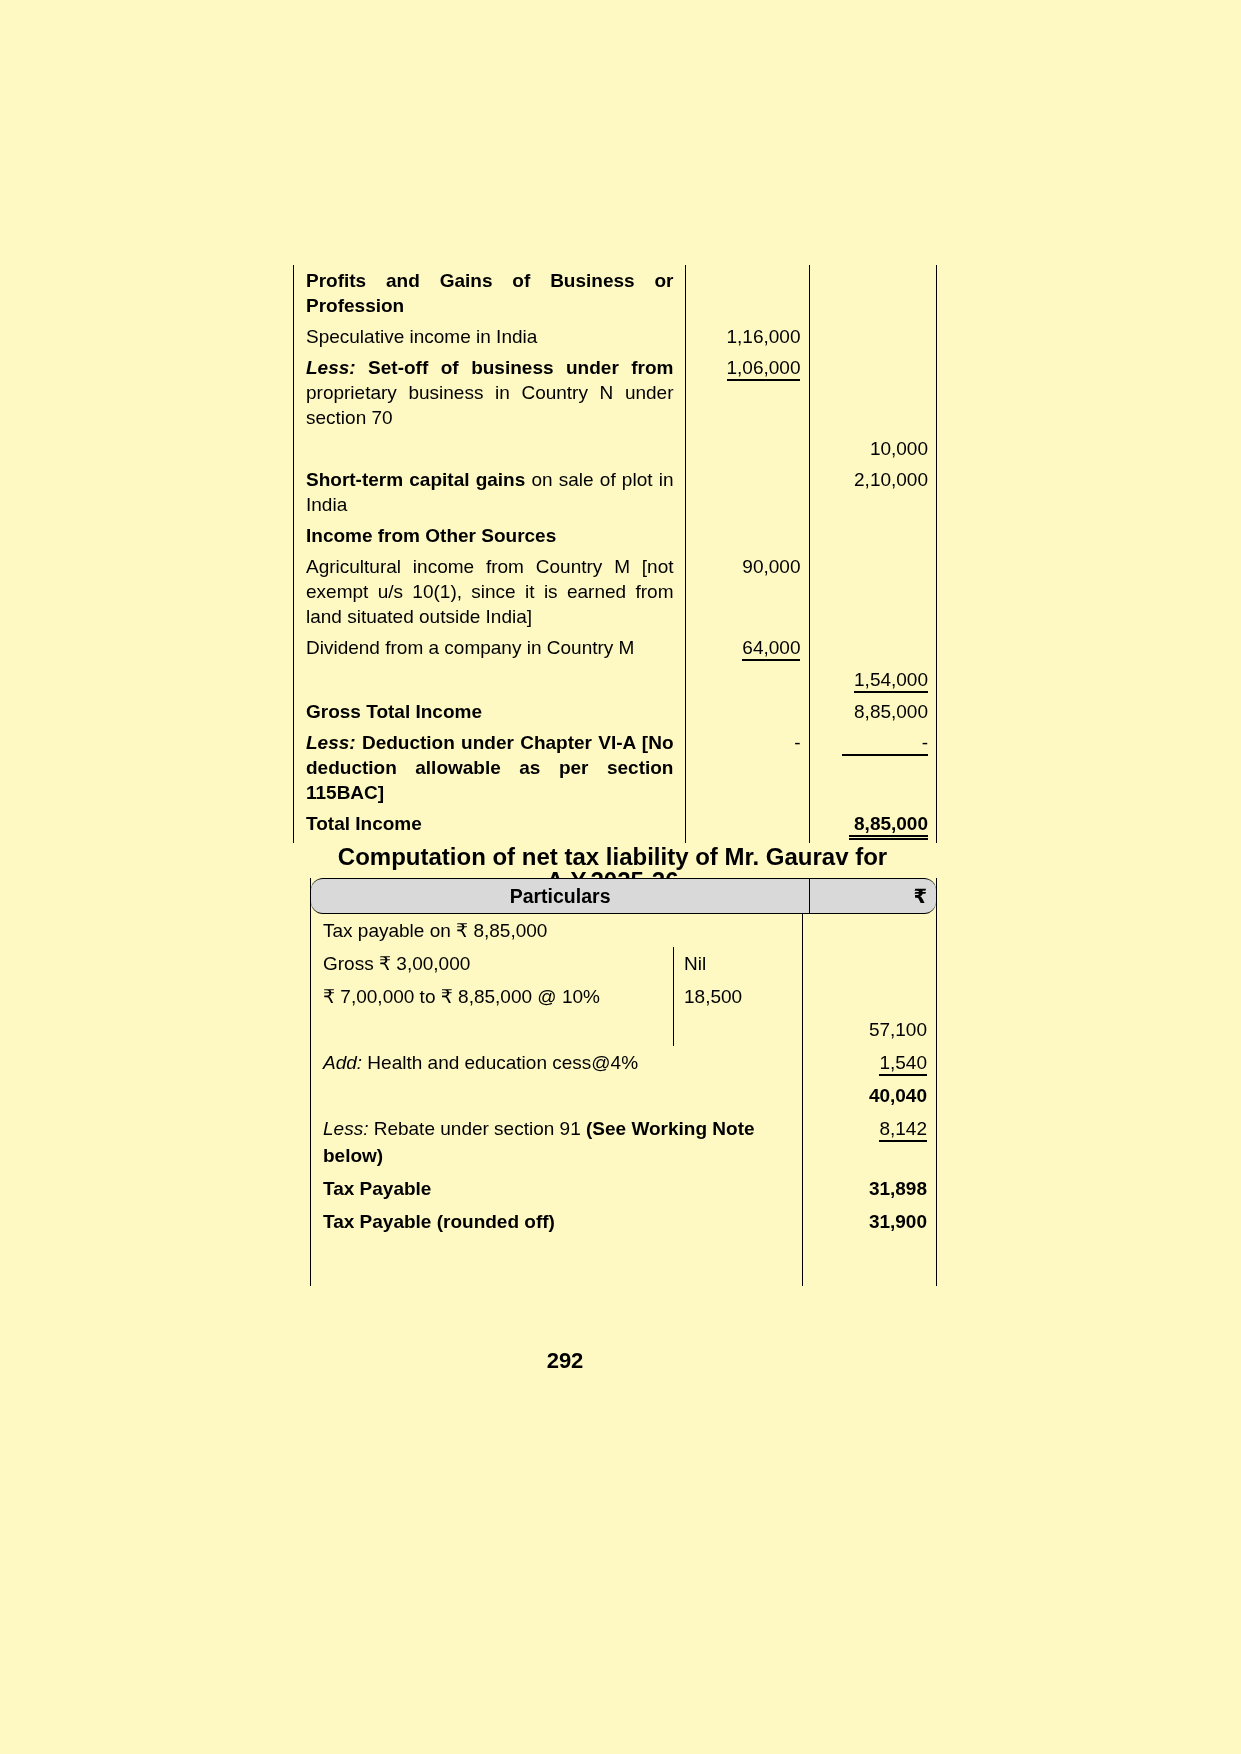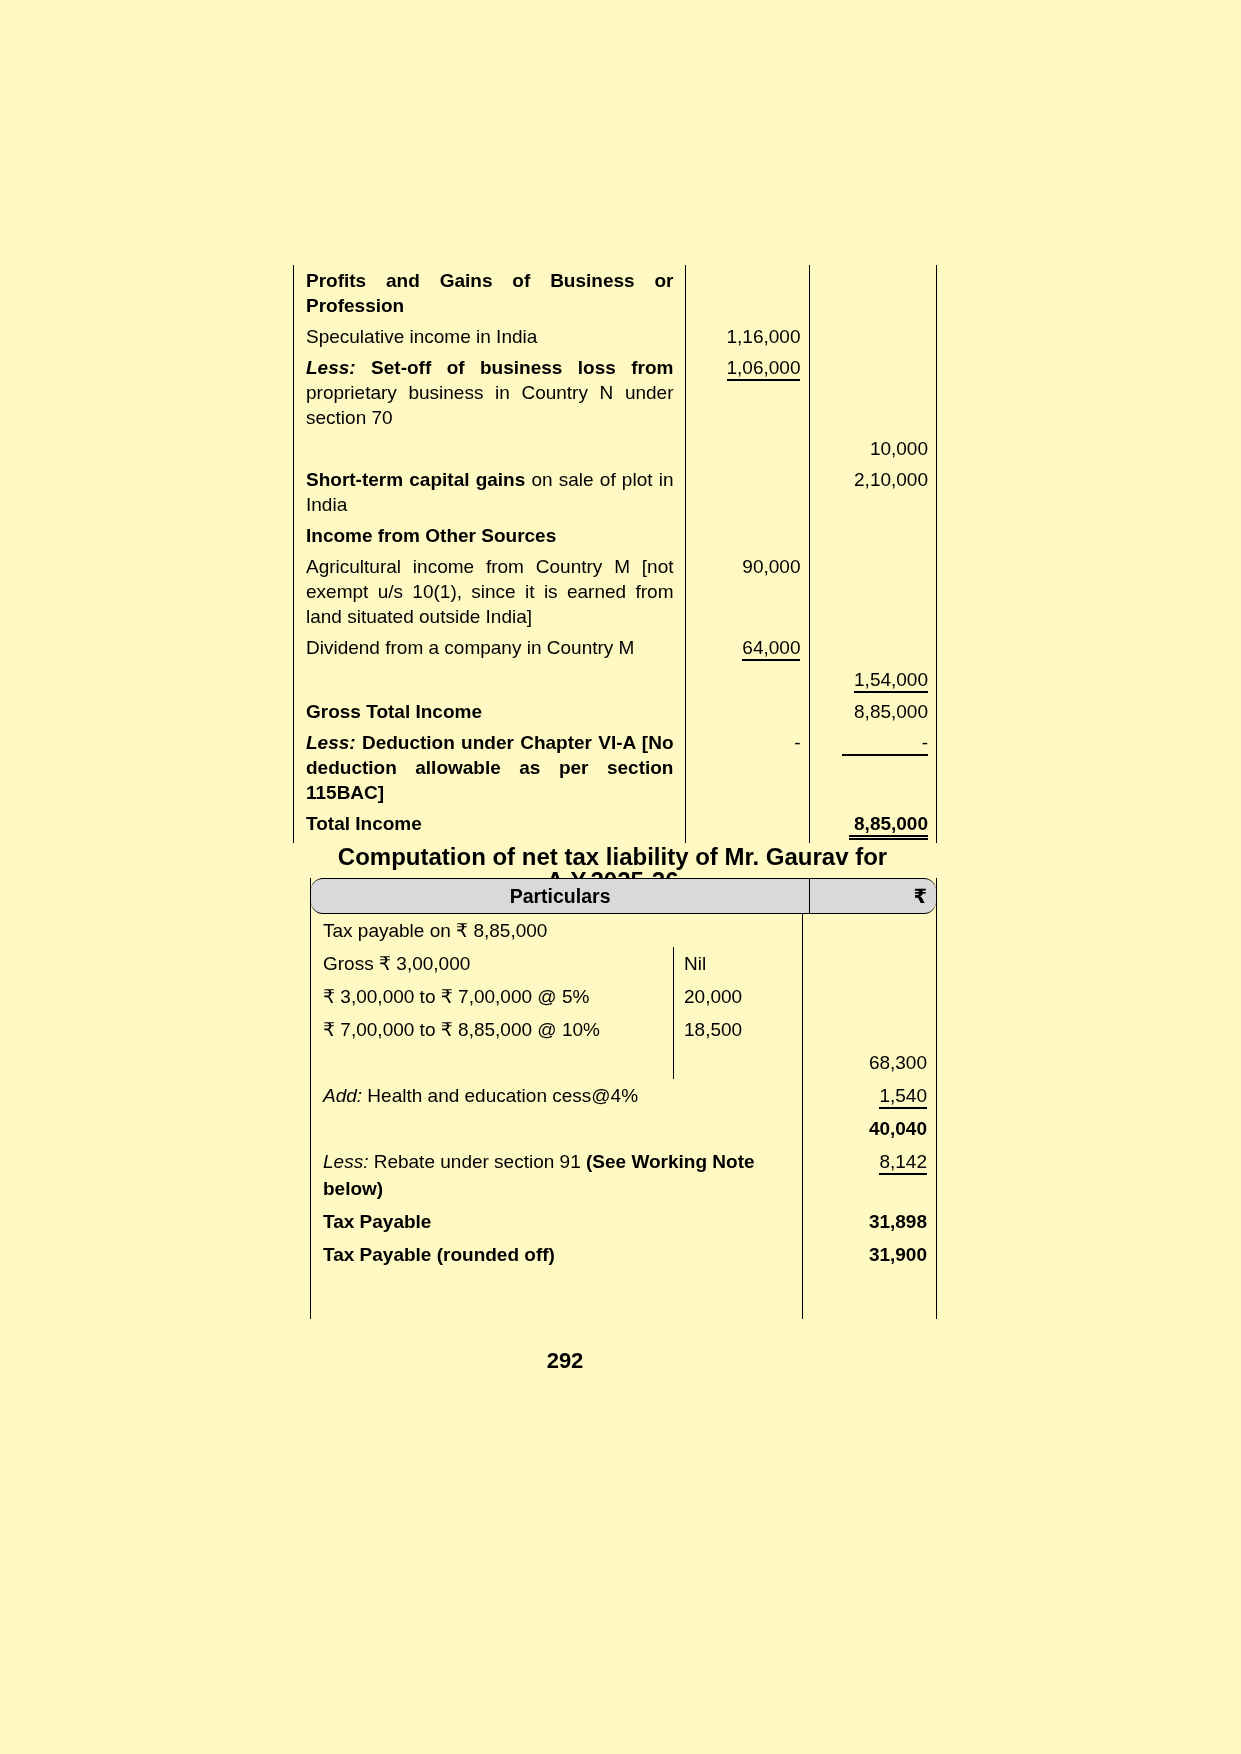--- a/index.html
+++ b/index.html
@@ -52,21 +52,21 @@
         <div class="desc"><span class="b ">Profits and Gains of Business or Profession</span></div>
         <div class="c1"></div>
         <div class="c2"></div>
       </div>
       <div class="row">
         <div class="desc"><span>Speculative income in India</span></div>
         <div class="c1"><span>1,16,000</span></div>
         <div class="c2"></div>
       </div>
       <div class="row">
-        <div class="desc"><span class="b i">Less:</span><span class="b "> Set-off of business loss from</span><span> proprietary business in Country N under section 70</span></div>
+        <div class="desc"><span class="b i">Less:</span><span class="b "> Set-off of business under from</span><span> proprietary business in Country N under section 70</span></div>
         <div class="c1"><span class="u ">1,06,000</span></div>
         <div class="c2"></div>
       </div>
       <div class="row">
         <div class="desc gaptop"></div>
         <div class="c1 gaptop"></div>
         <div class="c2 gaptop"><span>10,000</span></div>
       </div>
       <div class="row">
         <div class="desc"><span class="b ">Short-term capital gains</span><span> on sale of plot in India</span></div>
@@ -121,33 +121,28 @@
         <div class="row">
           <div class="p"><span>Tax payable on ₹ 8,85,000</span></div>
           <div class="a"></div>
         </div>
         <div class="row">
           <div class="p"><span>Gross ₹ 3,00,000</span></div>
           <div class="inner"><span>Nil</span></div>
           <div class="a"></div>
         </div>
         <div class="row">
-          <div class="p"><span>₹ 3,00,000 to ₹ 7,00,000 @ 5%</span></div>
-          <div class="inner"><span>20,000</span></div>
-          <div class="a"></div>
-        </div>
-        <div class="row">
           <div class="p"><span>₹ 7,00,000 to ₹ 8,85,000 @ 10%</span></div>
           <div class="inner"><span>18,500</span></div>
           <div class="a"></div>
         </div>
         <div class="row">
           <div class="p gaptop"></div>
           <div class="inner gaptop"></div>
-          <div class="a gaptop"><span>68,300</span></div>
+          <div class="a gaptop"><span>57,100</span></div>
         </div>
         <div class="row">
           <div class="p"><span class="i">Add:</span><span>  Health and education cess@4%</span></div>
           <div class="a"><span class="u ">1,540</span></div>
         </div>
         <div class="row">
           <div class="p"></div>
           <div class="a"><span class="b ">40,040</span></div>
         </div>
         <div class="row">

